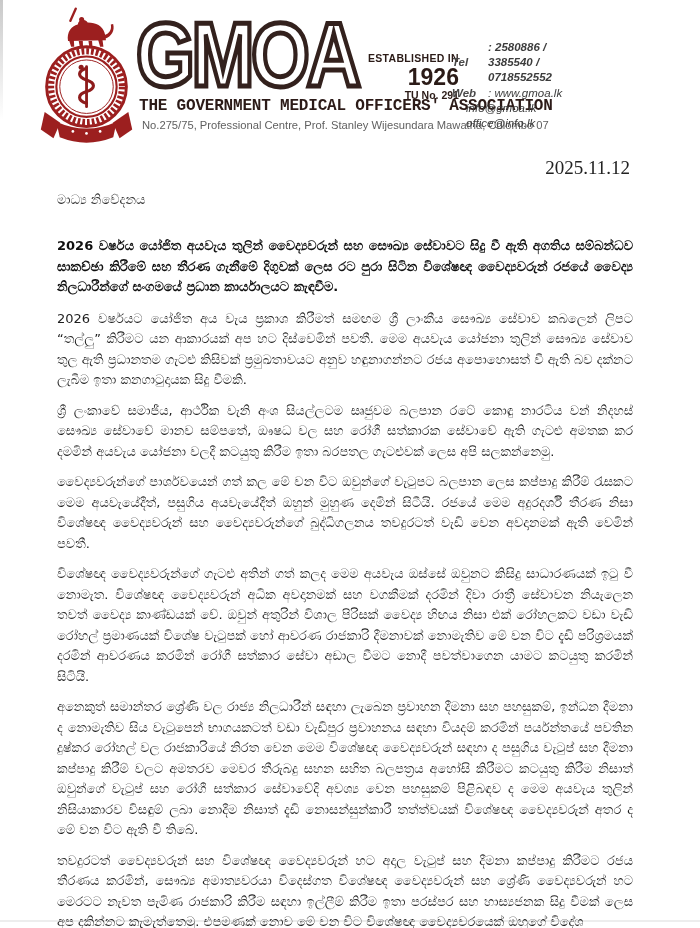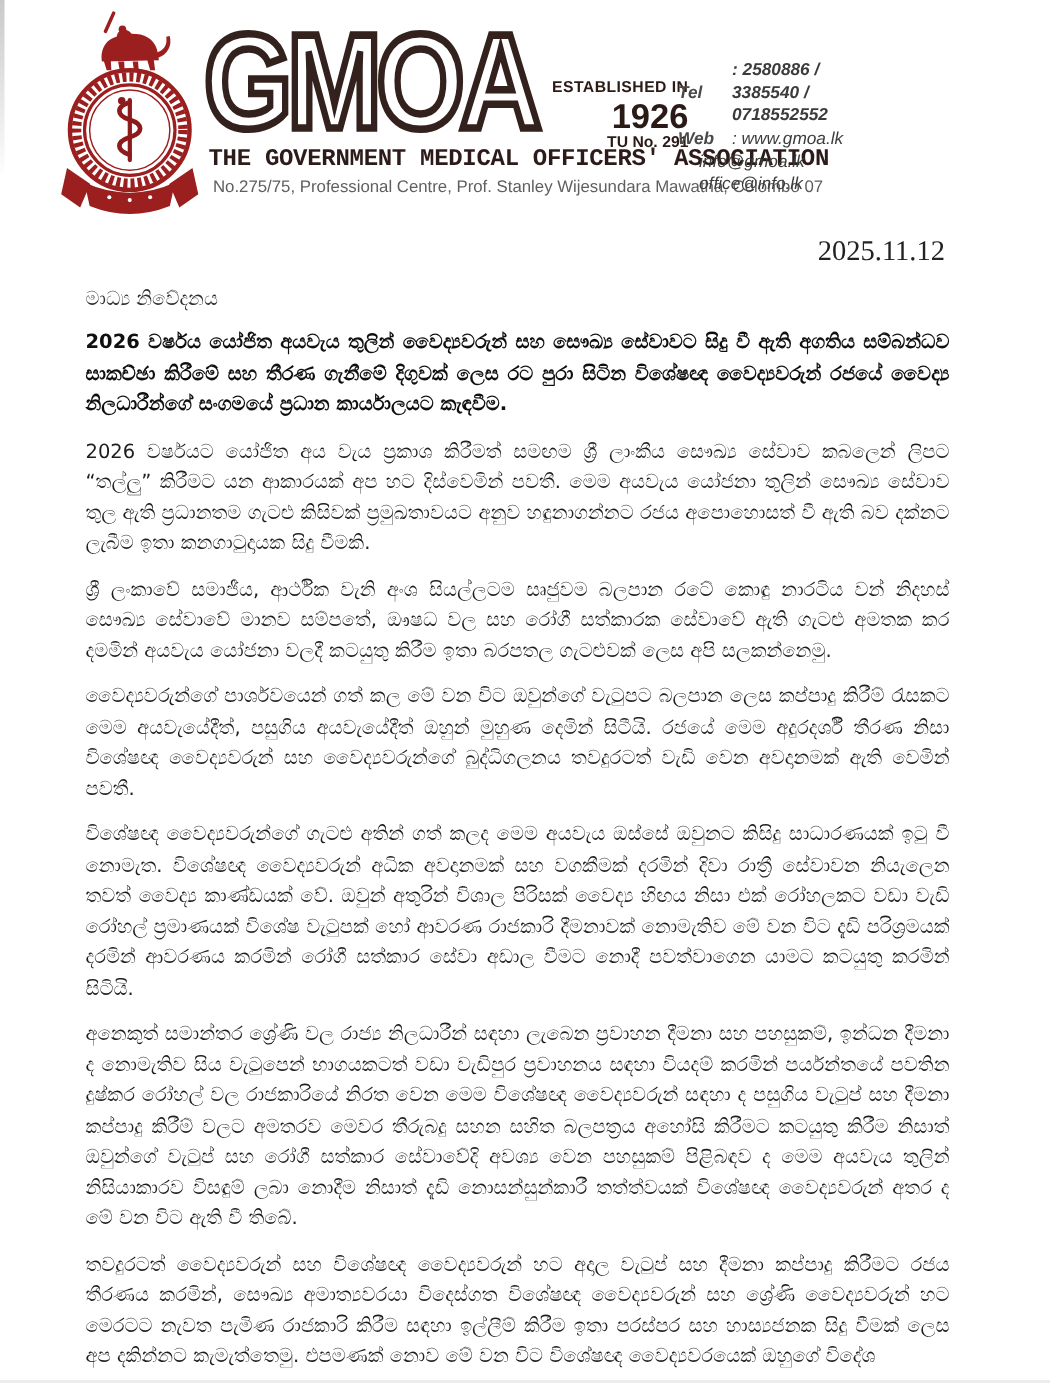--- a/index.html
+++ b/index.html
@@ -43,21 +43,21 @@
   .c-val{font-weight:700;}
   .c-val.light{font-weight:400;}
   .c-emails{margin-left:14px;font-size:11.5px;line-height:1.3;}
 
   
   .doc{position:absolute;left:57px;top:157px;width:576px;color:#1e1e1e;}
   .date-line{text-align:right;font-family:"Liberation Serif",serif;
     font-size:19px;color:#222;padding-right:3px;}
   .release-label{margin-top:13px;font-size:13px;color:#2e2e2e;}
   .doc p{margin:0 0 10px 0;font-size:13px;line-height:20.5px;text-align:justify;}
-  .doc p.heading{font-weight:700;color:#101010;margin-top:12px;margin-bottom:11px;}
+  .doc p.heading{font-weight:700;color:#101010;margin-top:28px;margin-bottom:11px;}
 </style>
 </head>
 <body>
 
 <div class="scan-edge-left"></div>
 <div class="scan-edge-bottom"></div>
 
 <div class="letterhead">
 
   <svg class="crest" viewBox="0 0 110 142">

